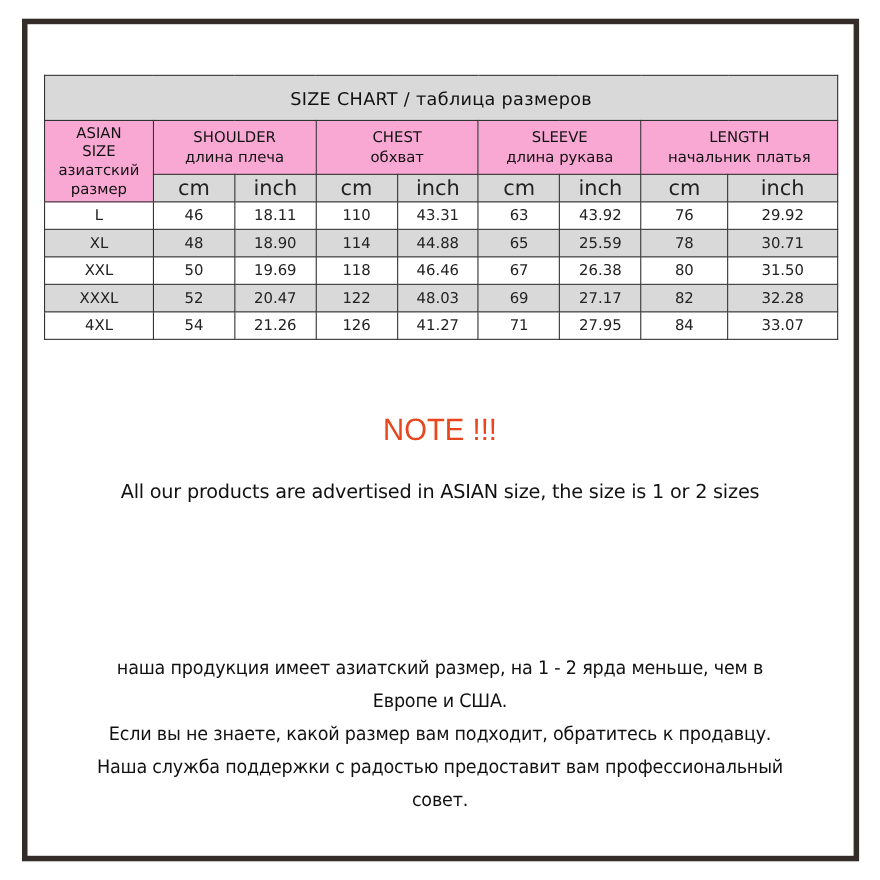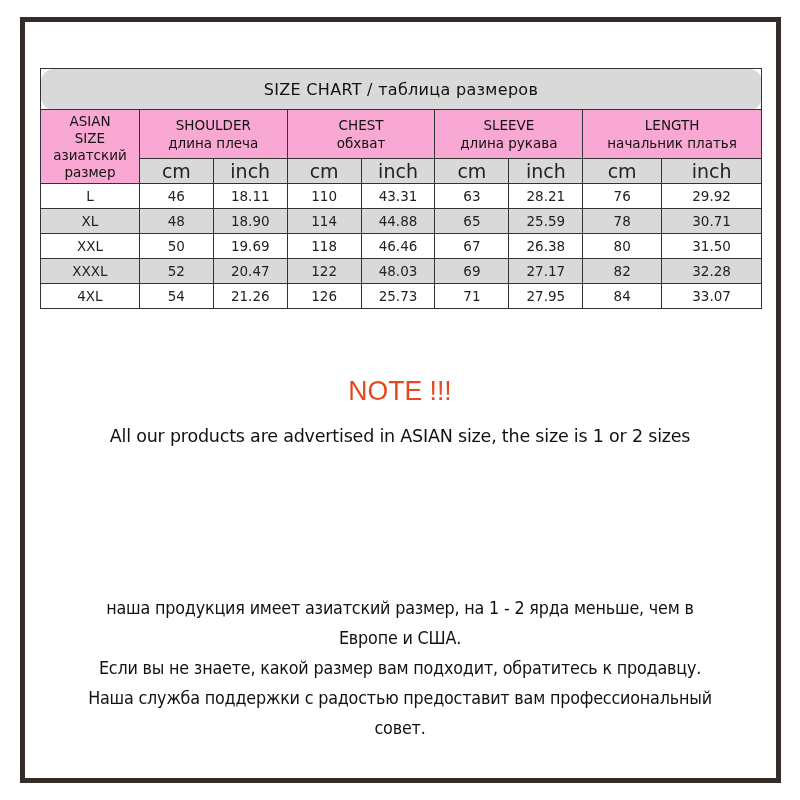--- a/index.html
+++ b/index.html
@@ -10,38 +10,38 @@
   }
   table.size-chart {
     position: absolute; left: 40px; top: 68px;
     border-collapse: collapse; width: 722px;
     font-family: "DejaVu Sans", sans-serif; color: #111;
   }
   table.size-chart td, table.size-chart th {
     border: 1px solid #333; text-align: center; padding: 0; font-weight: normal;
   }
   .title-row th {
-    background: #d9d9d9; height: 40px; font-size: 16px; font-weight: bold; letter-spacing: 0.3px; border-radius: 13px;
+    background: #d9d9d9; height: 40px; font-size: 16px; font-weight: bold; letter-spacing: 0.3px;
   }
   .head-row th { background: #f9a8d4; height: 48px; font-size: 13.5px; font-weight: bold; line-height: 18px; }
   .head-row th.asian { font-size: 13.5px; line-height: 17px; }
   .unit-row th { background: #d9d9d9; height: 24px; font-size: 19px; font-weight: normal; color: #222; }
   tbody td { height: 24px; font-size: 13.5px; color: #222; }
   tbody tr.alt td { background: #d9d9d9; }
   .note-title {
     position: absolute; left: 0; width: 800px; top: 375px; text-align: center;
     font-family: "Liberation Sans", sans-serif; font-size: 28px; color: #e8461c;
     transform: scaleX(0.95);
   }
   .para {
     position: absolute; left: 40px; width: 720px; text-align: center;
     font-family: "DejaVu Sans", sans-serif; font-size: 17.5px; color: #111;
     line-height: 30px; letter-spacing: -0.2px;
   }
-  .para-en { top: 421px; }
+  .para-en { top: 433px; }
   .para-ru { top: 593px; font-size: 17px; transform: scaleX(0.94); }
   .para div { white-space: nowrap; }
 </style>
 </head>
 <body>
 
 <div class="frame"></div>
 
 <table class="size-chart">
   <colgroup>
@@ -95,21 +95,21 @@
     </tr>
   </thead>
   <tbody>
     <tr>
       <td>L</td>
       <td>46</td>
       <td>18.11</td>
       <td>110</td>
       <td>43.31</td>
       <td>63</td>
-      <td>28.21</td>
+      <td>43.92</td>
       <td>76</td>
       <td>29.92</td>
     </tr>
     <tr class="alt">
       <td>XL</td>
       <td>48</td>
       <td>18.90</td>
       <td>114</td>
       <td>44.88</td>
       <td>65</td>
@@ -137,21 +137,21 @@
       <td>69</td>
       <td>27.17</td>
       <td>82</td>
       <td>32.28</td>
     </tr>
     <tr>
       <td>4XL</td>
       <td>54</td>
       <td>21.26</td>
       <td>126</td>
-      <td>25.73</td>
+      <td>41.27</td>
       <td>71</td>
       <td>27.95</td>
       <td>84</td>
       <td>33.07</td>
     </tr>
   </tbody>
 </table>
 
 <div class="note-title">NOTE !!!</div>
 

